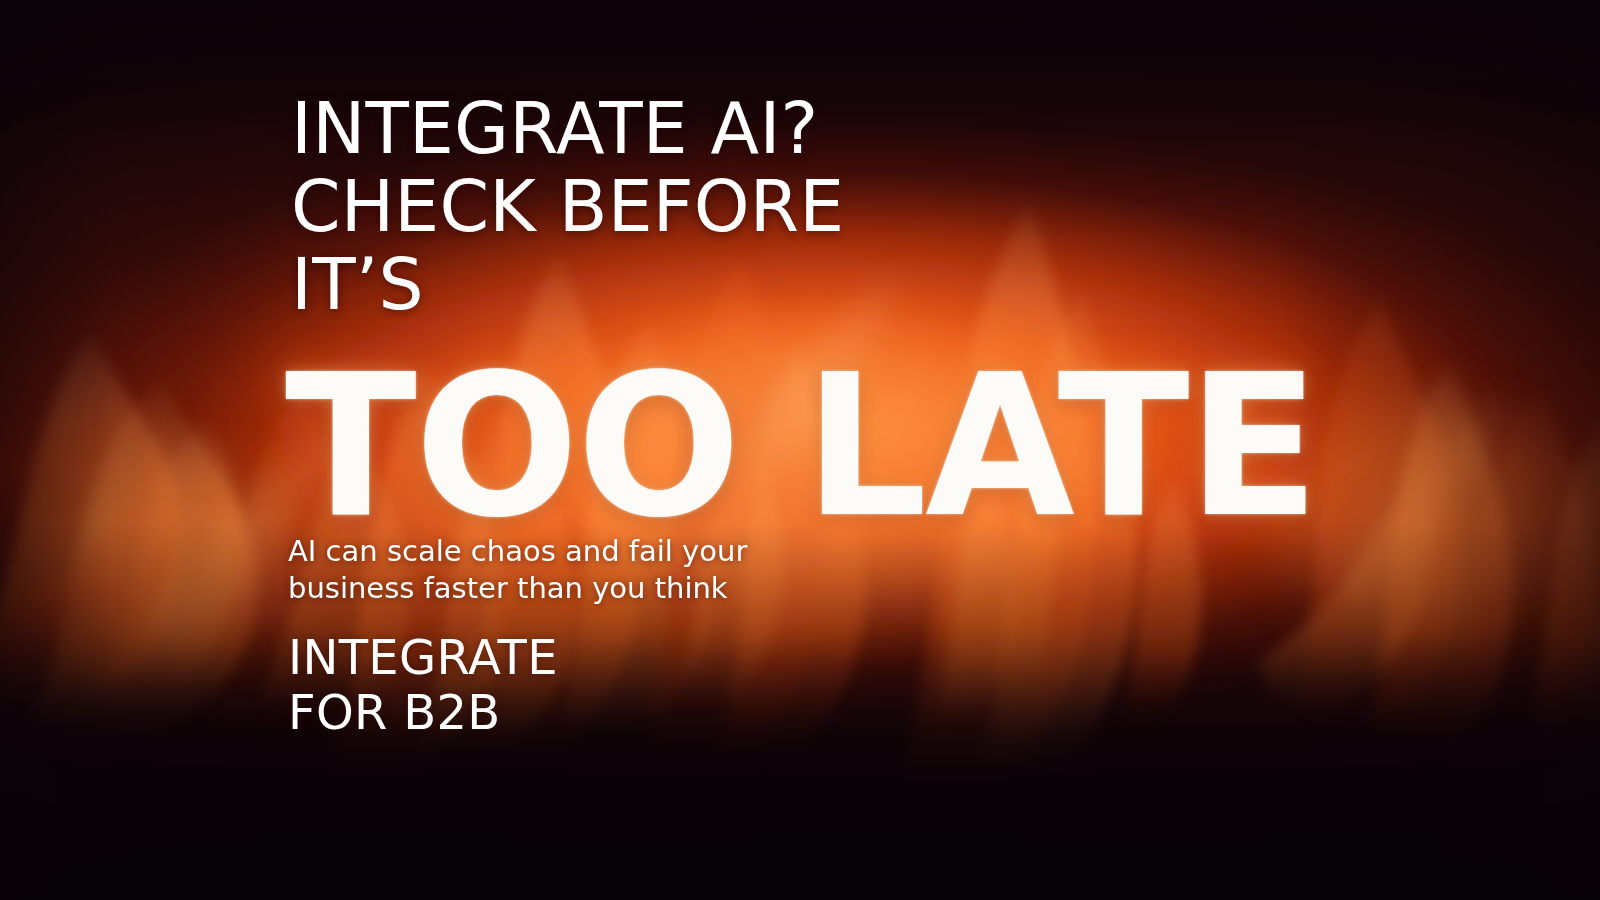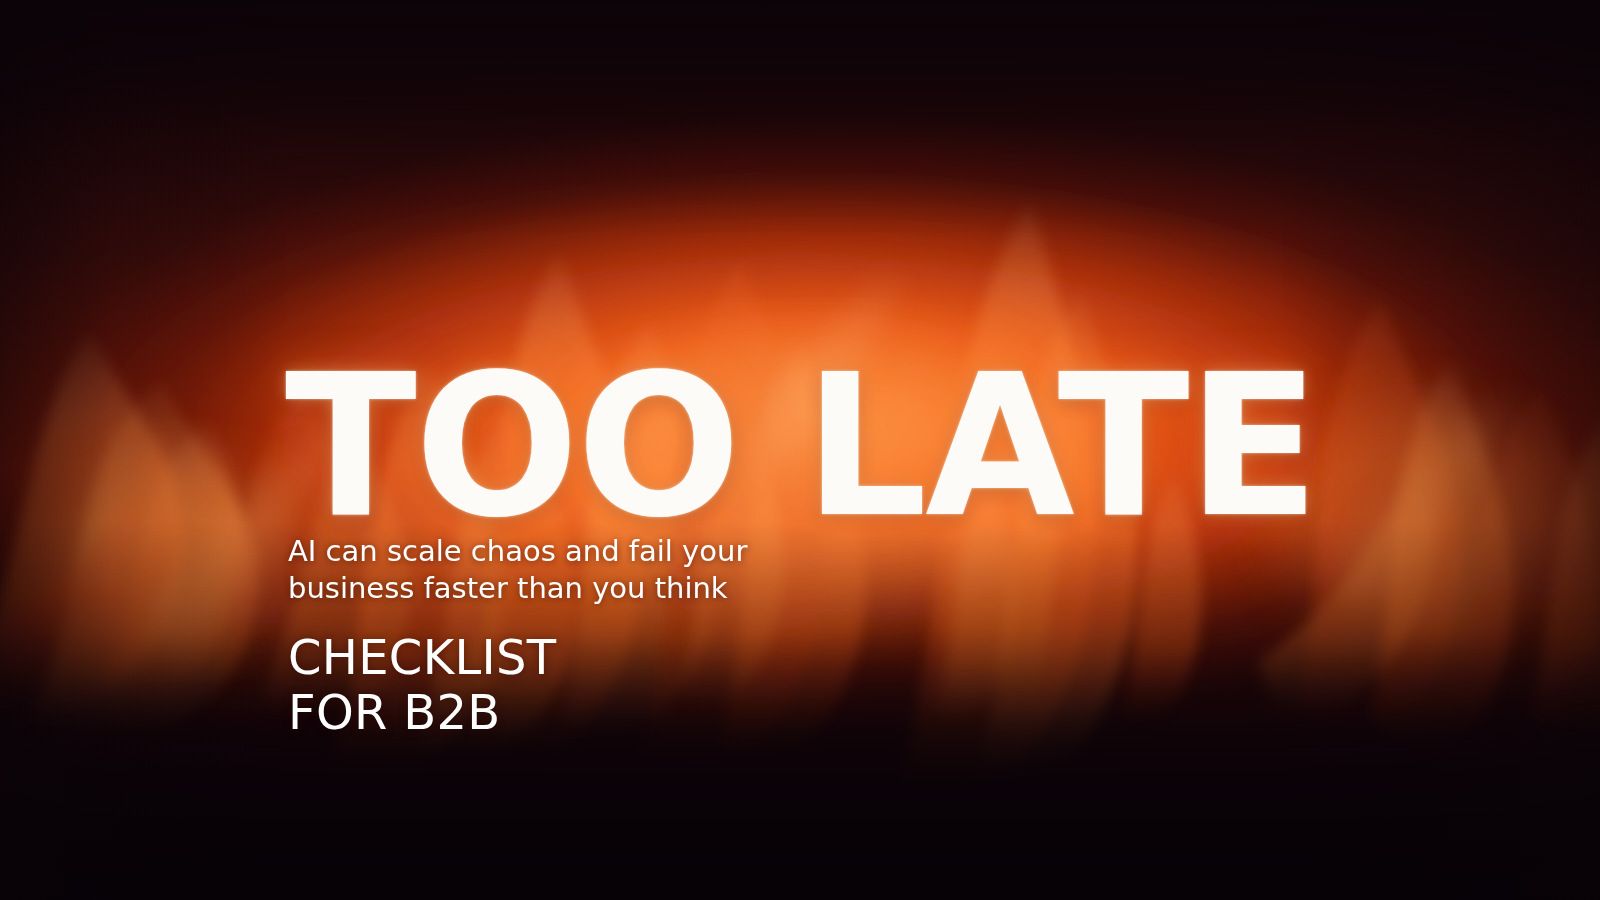--- a/index.html
+++ b/index.html
@@ -265,24 +265,27 @@
       <ellipse cx="1420" cy="520" rx="140" ry="110" fill="#ff8f3c" opacity="0.30"></ellipse>
       <ellipse cx="820" cy="470" rx="260" ry="140" fill="#ffa255" opacity="0.26"></ellipse>
     </g>
   </svg>
 
   <div class="bg-vignette-v"></div>
   <div class="bg-vignette-h"></div>
 
   <div class="content">
 
+    <div class="headline">INTEGRATE AI?
+CHECK BEFORE
+IT’S</div>
 
     <div class="bigtitle">TOO LATE</div>
 
     <div class="subtitle">AI can scale chaos and fail your
 business faster than you think</div>
 
-    <div class="checklist">CHECKLIST
+    <div class="checklist">INTEGRATE
 FOR B2B</div>
 
 
   </div>
 </div>
 
 </body></html>

